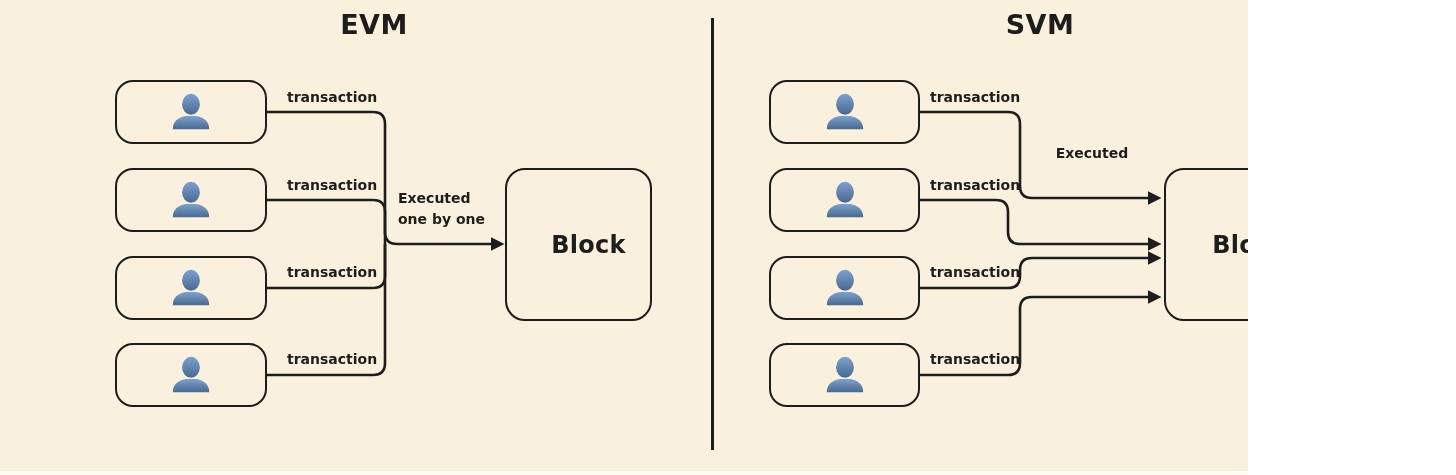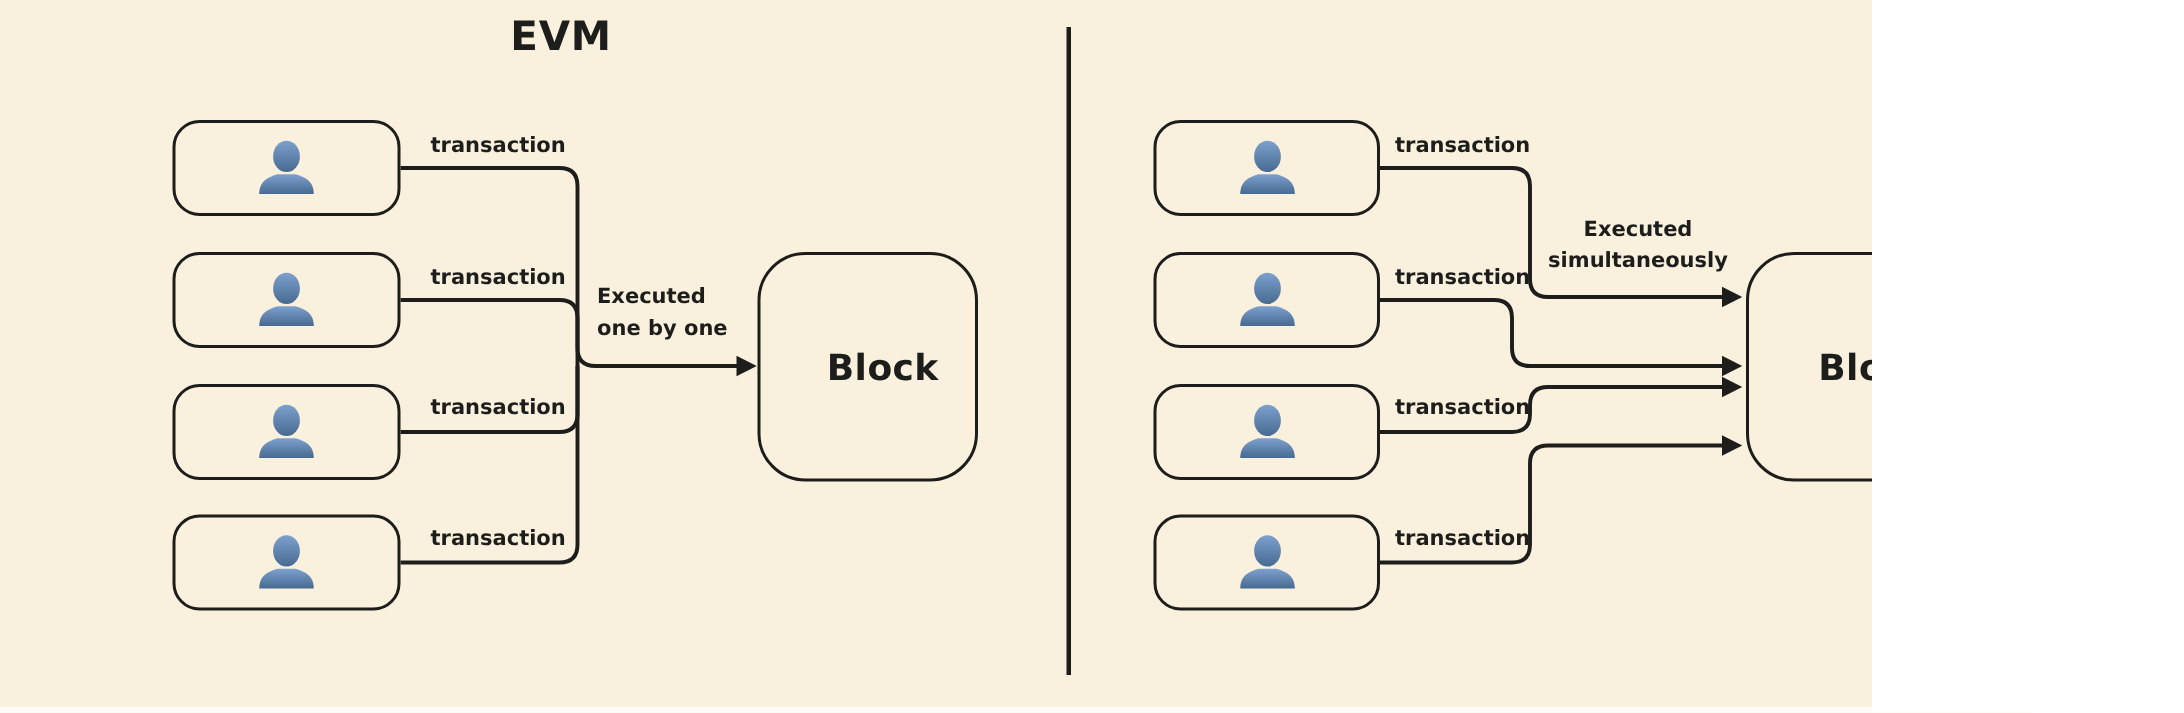--- a/index.html
+++ b/index.html
@@ -36,21 +36,21 @@
     position:absolute;width:90px;height:18px;
     font-size:14px;font-weight:bold;white-space:nowrap;
   }
   .exec-note{
     position:absolute;font-size:14px;font-weight:bold;line-height:21px;
   }
   .exec-note.left-note{left:398px;top:188px;text-align:left;width:120px;}
   .exec-note.right-note{left:1012px;top:143px;text-align:center;width:160px;}
   .block-box{
     position:absolute;top:168px;height:153px;
-    border:2.8px solid var(--ink);border-radius:32px;
+    border:2.8px solid var(--ink);border-radius:20px;
     display:flex;align-items:center;justify-content:center;padding-left:20px;
   }
   .block-box.left{left:505px;width:147px;}
   .block-box.right{left:1164px;width:151px;}
   .block-label{font-size:24px;font-weight:bold;letter-spacing:0.3px;}
   .logo{
     position:absolute;left:1196px;top:406px;height:46px;
     display:flex;align-items:center;
     font-family:"Liberation Sans",sans-serif;
     font-size:29px;font-weight:400;letter-spacing:0.4px;color:var(--ink);
@@ -91,20 +91,21 @@
       <path class="conn" d="M920 288 H1008 Q1020 288 1020 276 V270 Q1020 258 1032 258 H1149"></path>
       <path class="conn" d="M920 375 H1008 Q1020 375 1020 363 V309 Q1020 297 1032 297 H1149"></path>
       <polygon class="arrowhead" points="1148,191.2 1161.5,198 1148,204.8"></polygon>
       <polygon class="arrowhead" points="1148,237.2 1161.5,244 1148,250.8"></polygon>
       <polygon class="arrowhead" points="1148,251.2 1161.5,258 1148,264.8"></polygon>
       <polygon class="arrowhead" points="1148,290.2 1161.5,297 1148,303.8"></polygon>
     </g>
   </svg>
 
   <div class="panel-title" style="left:294px;">EVM</div>
+  <div class="panel-title" style="left:960px;">SVM</div>
 
   <div class="user-box" style="left:115px;top:80px;">
     <svg class="person-icon" viewBox="0 0 44 40">
         <ellipse cx="22" cy="11.5" rx="9.8" ry="11.5" fill="url(#userGrad)"></ellipse>
         <path d="M2 39 C2 29.5 8.5 26.5 15.5 24.5 L28.5 24.5 C35.5 26.5 42 29.5 42 39 Z" fill="url(#userGrad)"></path>
       </svg>
   </div>
   <div class="user-box" style="left:115px;top:168px;">
     <svg class="person-icon" viewBox="0 0 44 40">
         <ellipse cx="22" cy="11.5" rx="9.8" ry="11.5" fill="url(#userGrad)"></ellipse>
@@ -158,21 +159,20 @@
   <div class="tx-label" style="left:930px;top:177px;">transaction</div>
   <div class="tx-label" style="left:930px;top:264px;">transaction</div>
   <div class="tx-label" style="left:930px;top:351px;">transaction</div>
 
   <div class="exec-note left-note">
     <div>Executed</div>
     <div>one by one</div>
   </div>
   <div class="exec-note right-note">
     <div>Executed</div>
-    <div>simultaneously</div>
   </div>
 
   <div class="block-box left">
     <span class="block-label">Block</span>
   </div>
   <div class="block-box right">
     <span class="block-label">Block</span>
   </div>
 
 

